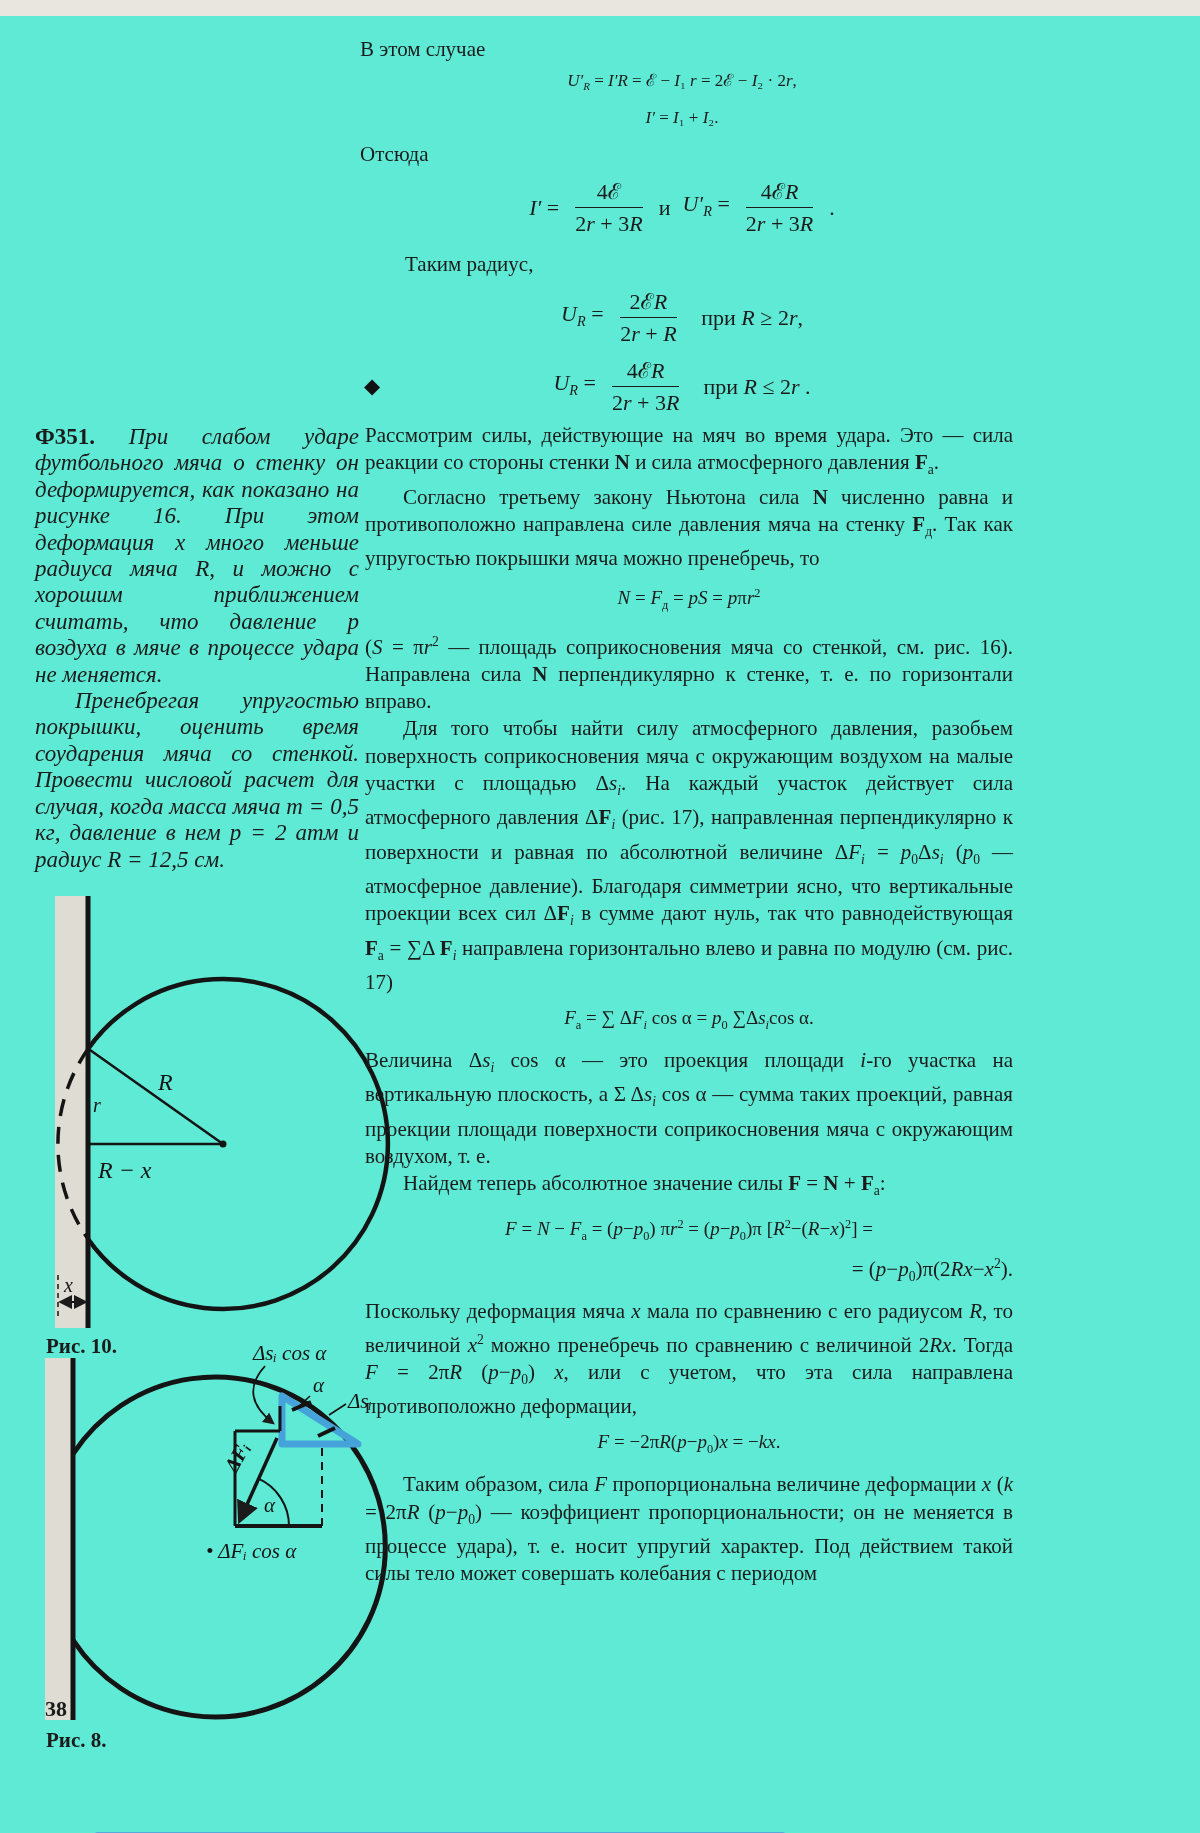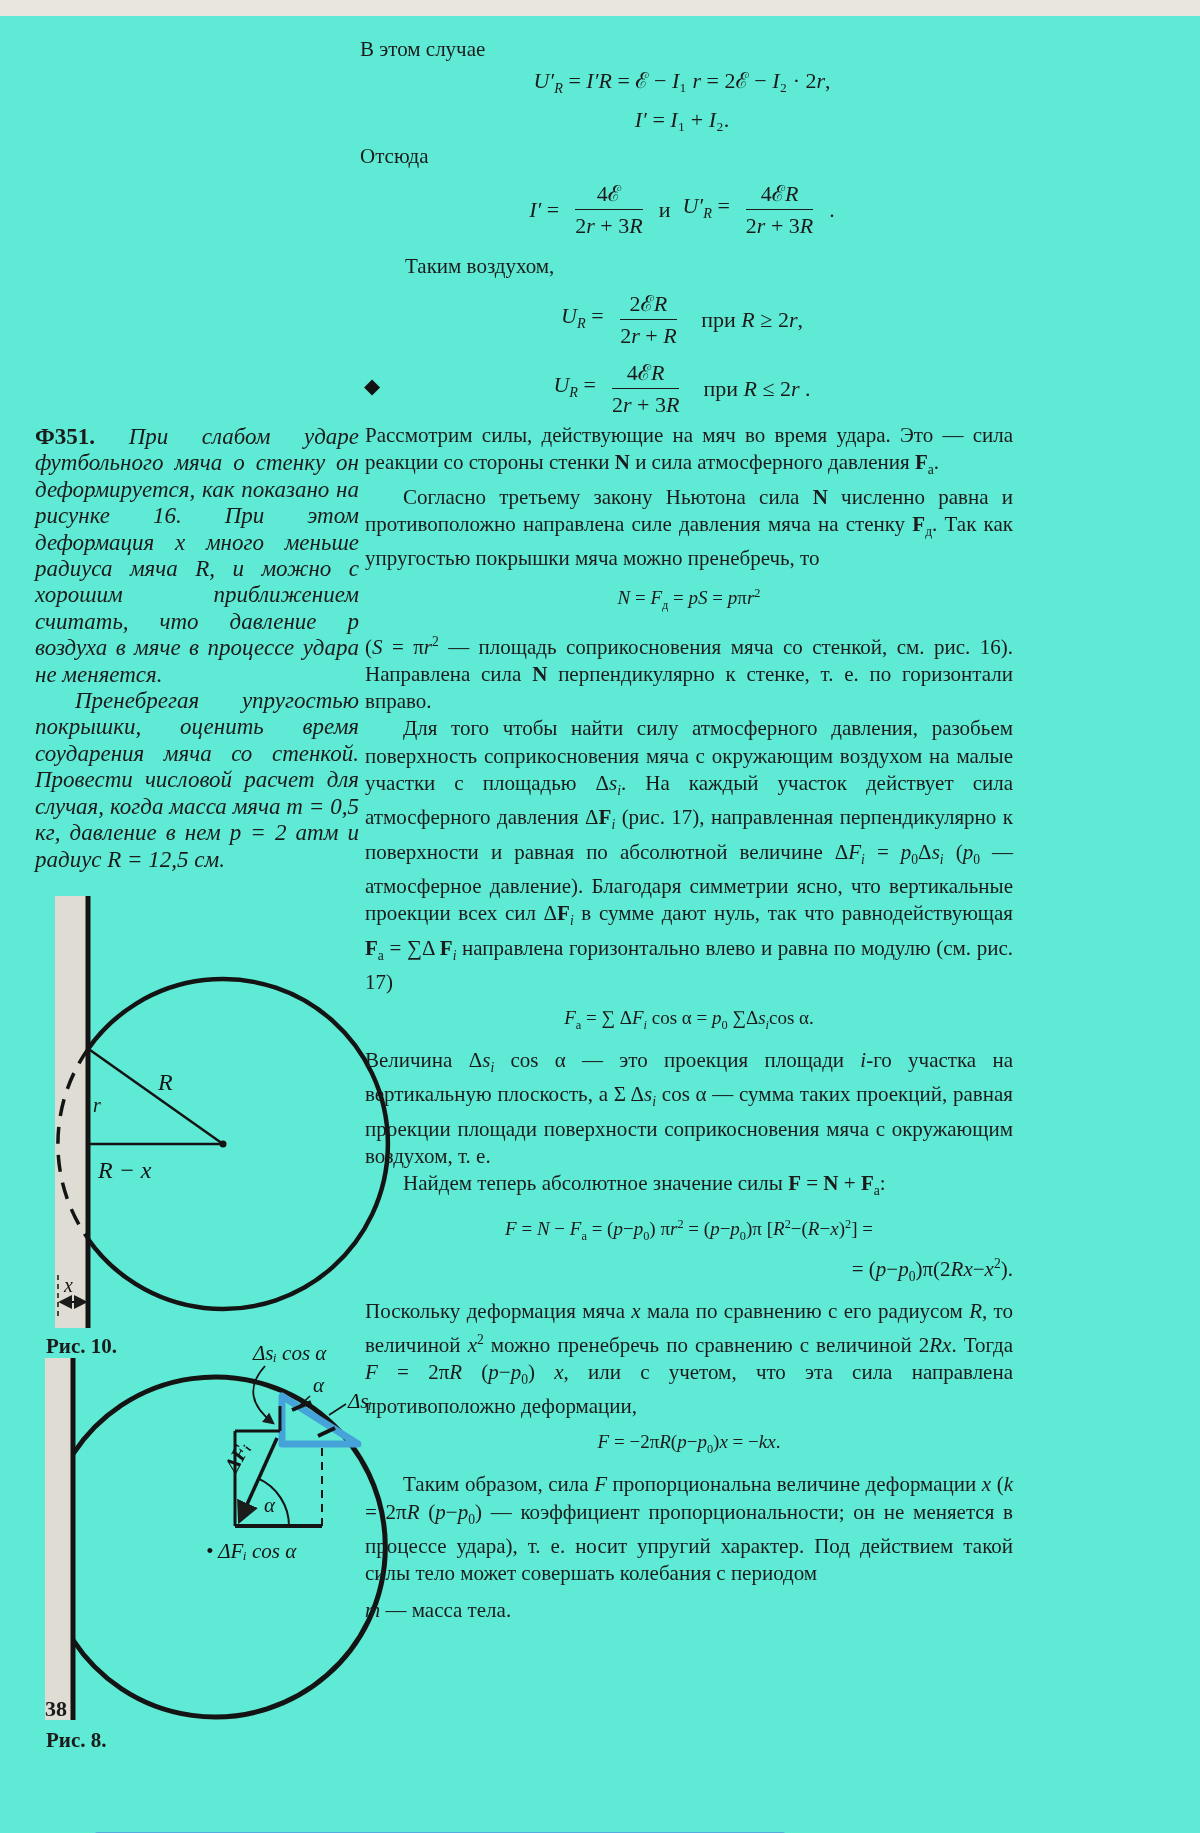--- a/index.html
+++ b/index.html
@@ -4,21 +4,21 @@
 <style>
   html,body{margin:0;padding:0;background:#e9e6df;}
   .page{
     position:relative;width:1200px;height:1833px;margin:16px auto;
     background:#5eead4;overflow:hidden;color:#1b1b1b;
     font-family:"Liberation Serif","DejaVu Serif",serif;
   }
   
   .top-block{position:absolute;left:360px;top:20px;width:644px;font-size:21px;line-height:27px;}
   .lead{margin:0;}
-  .eqline{margin:4px 0 0;text-align:center;font-size:22px;}
+  .eqline{margin:4px 0 0;text-align:center;font-size:17px;}
   .eq,.eqline,.eqc,.eq-inline{font-style:normal;}
   .fracline{display:flex;justify-content:center;align-items:center;gap:12px;margin:10px 0 4px;font-size:22px;}
   .frac{display:inline-block;text-align:center;vertical-align:middle;margin:0 4px;}
   .frac .num{display:block;border-bottom:1.7px solid #1b1b1b;padding:0 10px 2px;}
   .frac .den{display:block;padding-top:2px;}
   .it{font-style:italic;}
   sub{font-size:0.65em;}
   sup{font-size:0.65em;}
   .cond{margin-left:8px;}
   .mt10{margin-top:10px;}
@@ -75,21 +75,21 @@
           <span class="den">2<i>r</i> + 3<i>R</i></span>
         </span>
       <span>и</span>
       <span><span class="it">U′</span><sub class="it">R</sub> <span>=</span></span>
       <span class="frac">
           <span class="num">4ℰ<i>R</i></span>
           <span class="den">2<i>r</i> + 3<i>R</i></span>
         </span>
       <span>.</span>
     </div>
-    <p class="lead mt14 pad45">Таким воздухом,</p>
+    <p class="lead mt14 pad45">Таким радиус,</p>
     <div class="fracline">
       <span><span class="it">U</span><sub class="it">R</sub> <span>=</span></span>
       <span class="frac">
           <span class="num">2ℰ<i>R</i></span>
           <span class="den">2<i>r</i> + <i>R</i></span>
         </span>
       <span class="cond">при <i>R</i> ≥ 2<i>r</i>,</span>
     </div>
     <div class="fracline mt10">
       <span><span class="it">U</span><sub class="it">R</sub> <span>=</span></span>
@@ -169,18 +169,17 @@
     <p class="ind38">Для того чтобы найти силу атмосферного давления, разобьем поверхность соприкосновения мяча с окружающим воздухом на малые участки с площадью Δ<i>s</i><sub><i>i</i></sub>. На каждый участок действует сила атмосферного давления Δ<b>F</b><sub><i>i</i></sub> (рис. 17), направленная перпендикулярно к поверхности и равная по абсолютной величине Δ<i>F</i><sub><i>i</i></sub> = <i>p</i><sub>0</sub>Δ<i>s</i><sub><i>i</i></sub> (<i>p</i><sub>0</sub> — атмосферное давление). Благодаря симметрии ясно, что вертикальные проекции всех сил Δ<b>F</b><sub><i>i</i></sub> в сумме дают нуль, так что равнодействующая <b>F</b><sub>а</sub> = ∑Δ <b>F</b><sub><i>i</i></sub> направлена горизонтально влево и равна по модулю (см. рис. 17)</p>
     <div class="eqc"><i>F</i><sub>а</sub> = ∑ Δ<i>F</i><sub><i>i</i></sub> cos α = <i>p</i><sub>0</sub> ∑Δ<i>s</i><sub><i>i</i></sub>cos α.</div>
     <p>Величина Δ<i>s</i><sub><i>i</i></sub> cos α — это проекция площади  <i>i</i>-го участка на вертикальную плоскость, а Σ Δ<i>s</i><sub><i>i</i></sub> cos α — сумма таких проекций, равная проекции площади поверхности соприкосновения мяча с окружающим воздухом, т. е.</p>
     <p class="ind38">Найдем теперь абсолютное значение силы <b>F</b> = <b>N</b> + <b>F</b><sub>а</sub>:</p>
     <div class="eqc" style="margin:6px 0 0;"><i>F</i> = <i>N</i> − <i>F</i><sub>а</sub> = (<i>p</i>−<i>p</i><sub>0</sub>) π<i>r</i><sup>2</sup> = (<i>p</i>−<i>p</i><sub>0</sub>)π [<i>R</i><sup>2</sup>−(<i>R</i>−<i>x</i>)<sup>2</sup>] =</div>
     <div class="eqr">= (<i>p</i>−<i>p</i><sub>0</sub>)π(2<i>Rx</i>−<i>x</i><sup>2</sup>).</div>
     <p>Поскольку деформация мяча <i>x</i> мала по сравнению с его радиусом <i>R</i>, то величиной <i>x</i><sup>2</sup> можно пренебречь по сравнению с величиной 2<i>Rx</i>. Тогда <i>F</i> = 2π<i>R</i> (<i>p</i>−<i>p</i><sub>0</sub>) <i>x</i>, или с учетом, что эта сила направлена противоположно деформации,</p>
     <div class="eqc"><i>F</i> = −2π<i>R</i>(<i>p</i>−<i>p</i><sub>0</sub>)<i>x</i> = −<i>kx</i>.</div>
     <p class="ind38"><span>Таким образом, сила <i>F</i> пропорциональна величине деформации   <i>x</i>   (<i>k</i> = 2π<i>R</i>  (<i>p</i>−<i>p</i><sub>0</sub>) — коэффициент пропорциональности;  он не меняется в процессе удара), т. е. носит упругий характер.  Под  действием  такой  силы  тело  может совершать    колебания    с    периодом</span>
     </p>
-    <p style="margin-top:10px;"><i>m</i> — масса тела.</p>
   </main>
 
   <div class="page-num">38</div>
   <div class="bottom-bar"></div>
 </div>
 
 </body></html>

